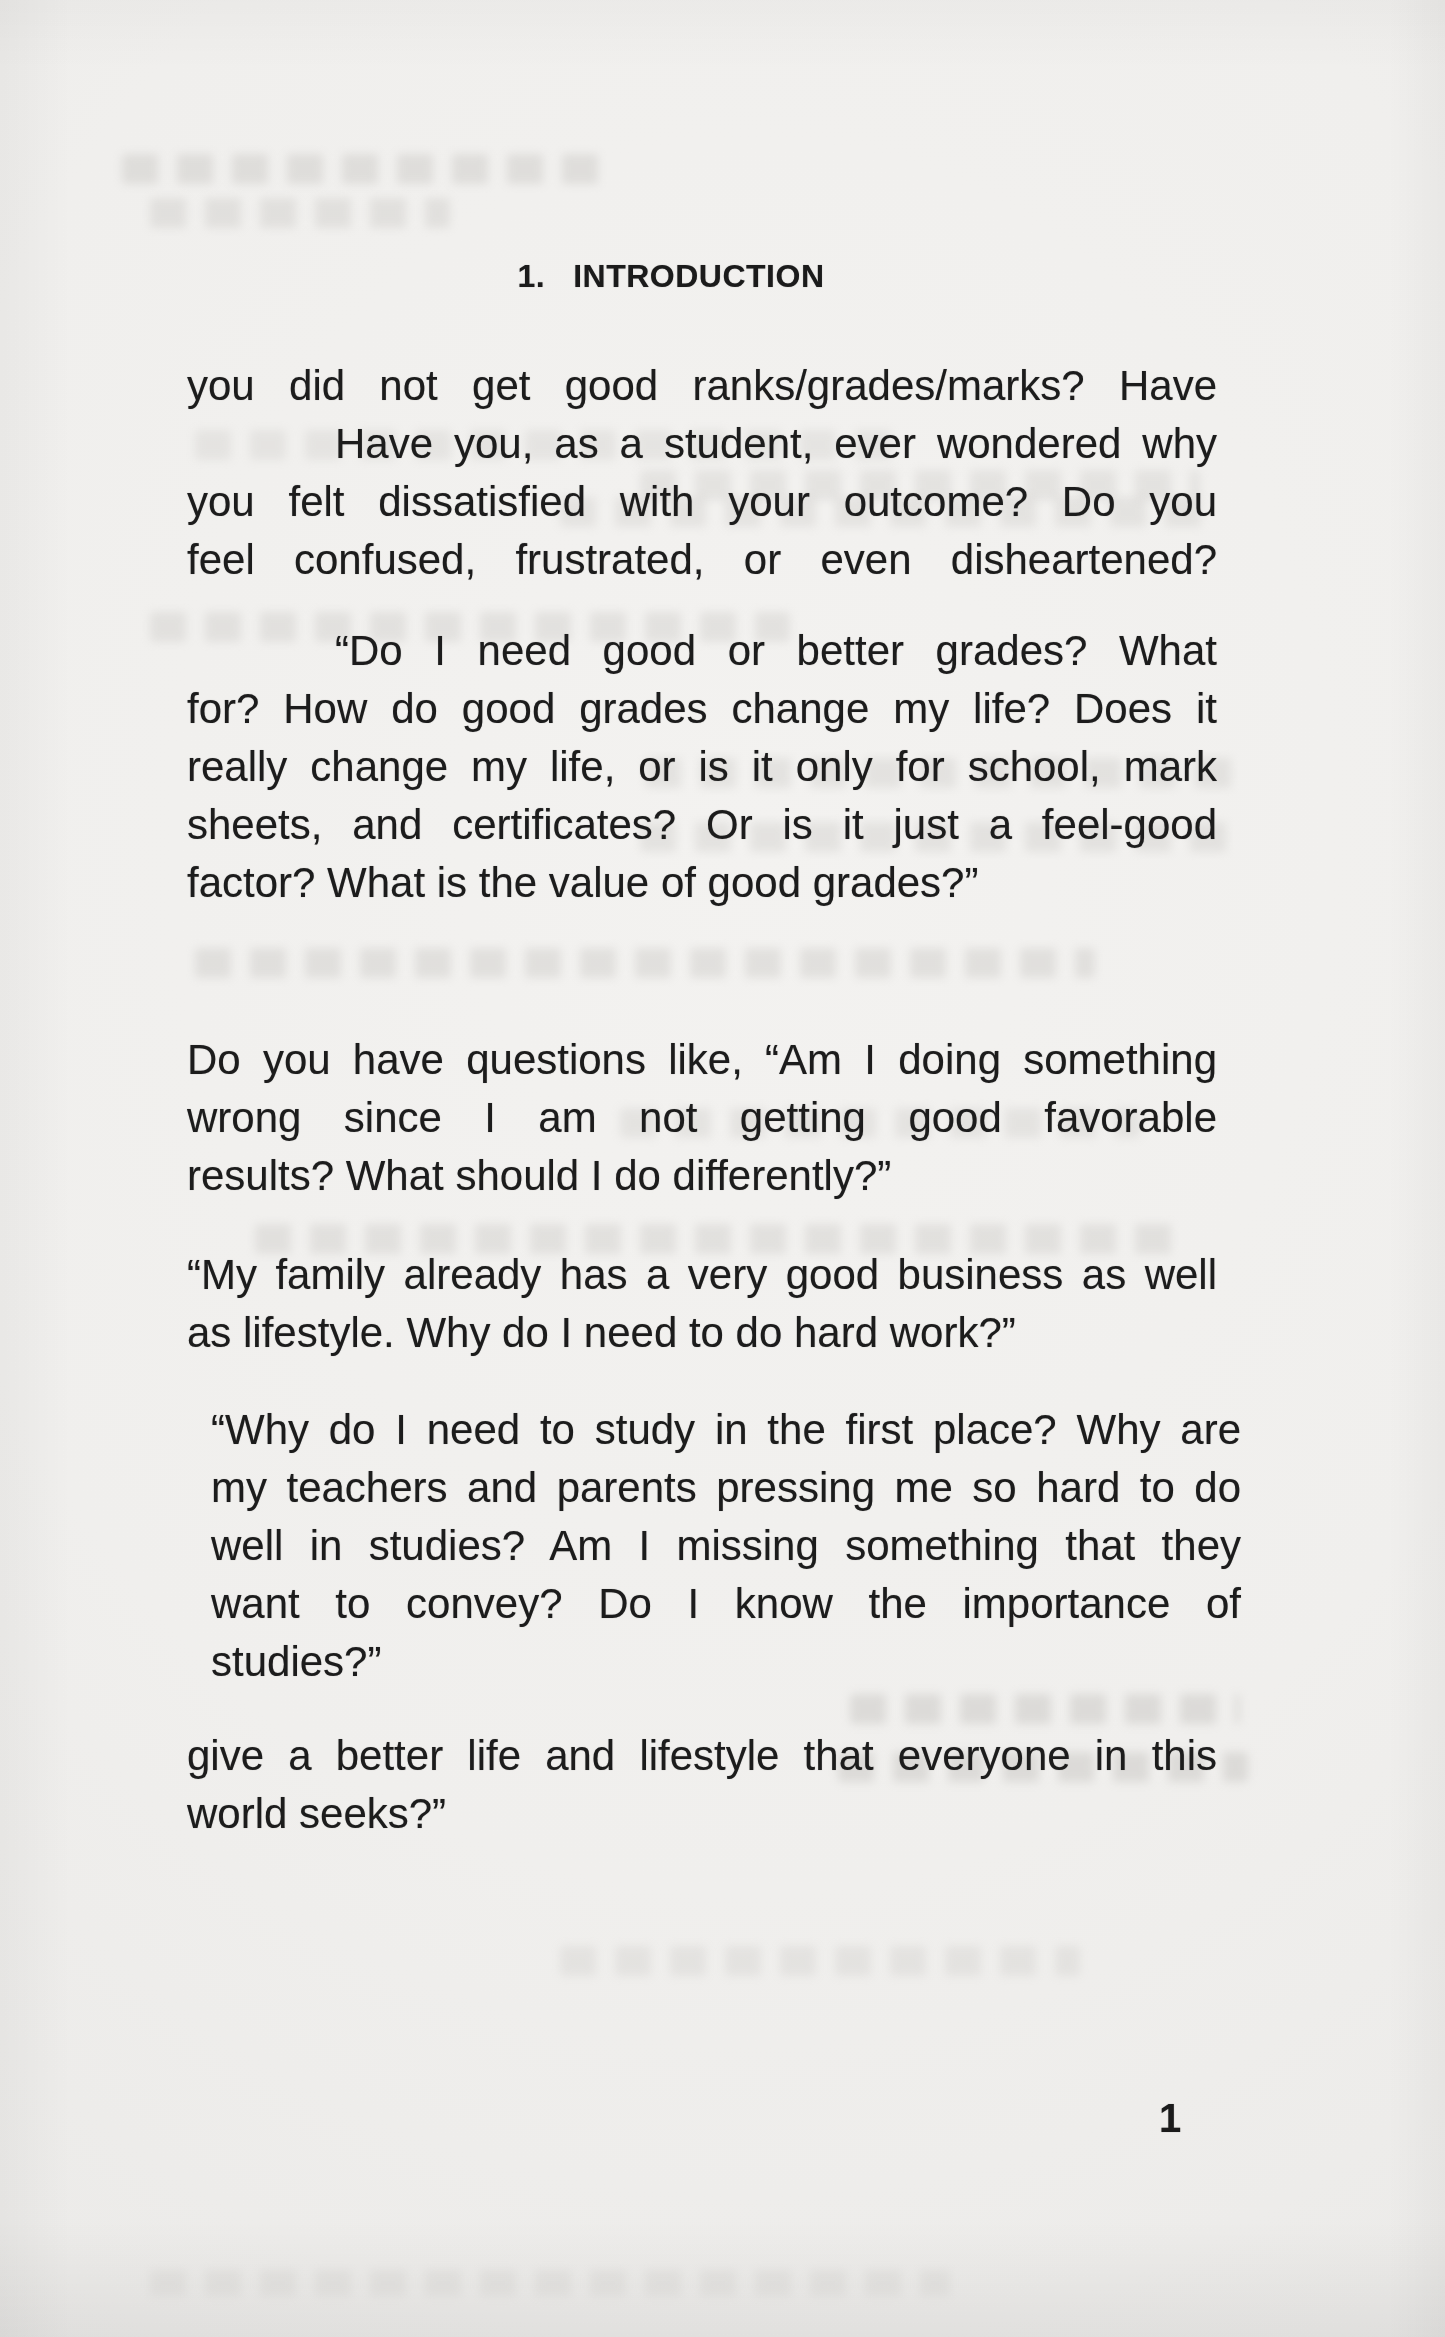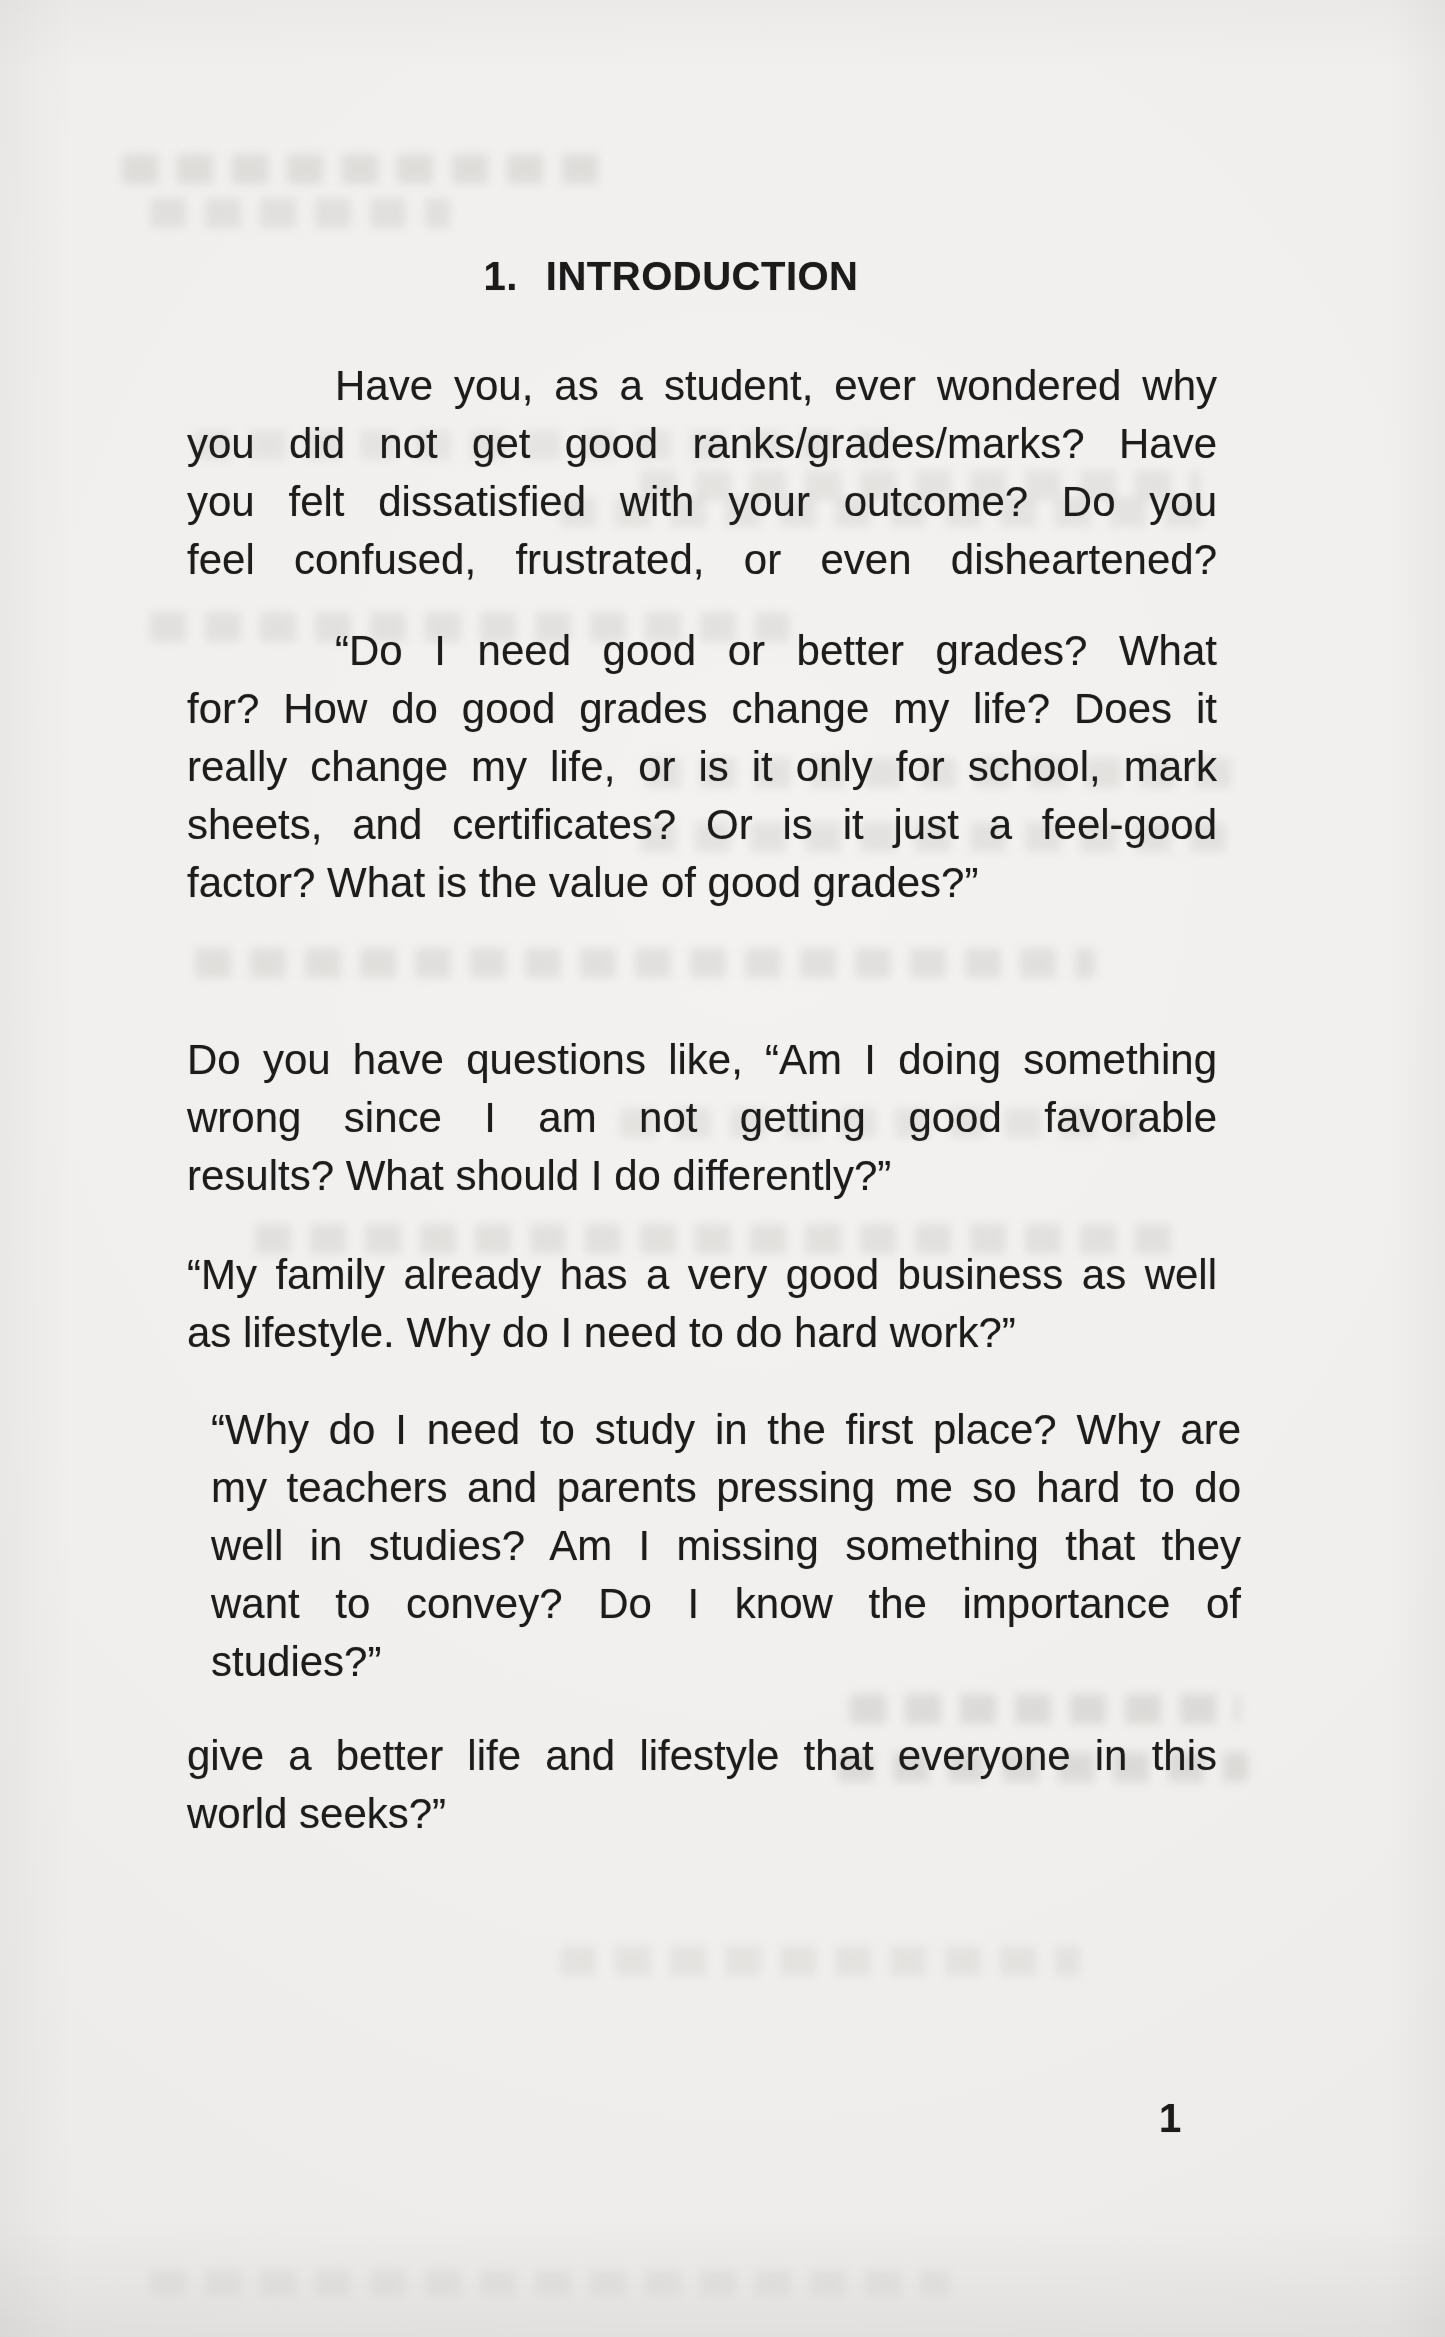--- a/index.html
+++ b/index.html
@@ -33,21 +33,21 @@
   .g10{left:620px;top:1108px;width:520px;opacity:.22;}
   .g11{left:255px;top:1224px;width:930px;opacity:.26;}
   .g12{left:850px;top:1694px;width:390px;opacity:.34;}
   .g13{left:838px;top:1752px;width:410px;opacity:.34;}
   .g14{left:560px;top:1946px;width:520px;opacity:.20;}
   .g15{left:150px;top:2270px;width:800px;height:26px;opacity:.16;}
 
   .heading{
     position:absolute;left:187px;top:253px;width:1030px;margin:0;
     padding-right:62px;box-sizing:border-box;
-    text-align:center;font-size:40px;line-height:46px;font-weight:bold;
+    text-align:center;font-size:32px;line-height:46px;font-weight:bold;
     color:#1b1b1b;letter-spacing:.5px;
     text-shadow:0 0 1px rgba(25,25,25,.4);
   }
   .heading .num{margin-right:28px;}
 
   .para{
     position:absolute;left:187px;width:1030px;color:#1c1c1c;
     text-shadow:0 0 1px rgba(25,25,25,.35);
   }
   .p1{top:357px;}
@@ -87,22 +87,22 @@
   <div class="ghost g11"></div>
   <div class="ghost g12"></div>
   <div class="ghost g13"></div>
   <div class="ghost g14"></div>
   <div class="ghost g15"></div>
 
   <h1 class="heading"><span class="num">1.</span><span>INTRODUCTION</span></h1>
 
   <div id="paras">
       <div class="para p1">
+        <div class="line just">you did not get good ranks/grades/marks? Have</div>
         <div class="line just ind">Have you, as a student, ever wondered why</div>
-        <div class="line just">you did not get good ranks/grades/marks? Have</div>
         <div class="line just">you felt dissatisfied with your outcome? Do you</div>
         <div class="line just">feel confused, frustrated, or even disheartened?</div>
       </div>
       <div class="para p2">
         <div class="line just ind">“Do I need good or better grades? What</div>
         <div class="line just">for? How do good grades change my life? Does it</div>
         <div class="line just">really change my life, or is it only for school, mark</div>
         <div class="line just">sheets, and certificates? Or is it just a feel-good</div>
         <div class="line">factor? What is the value of good grades?”</div>
       </div>

